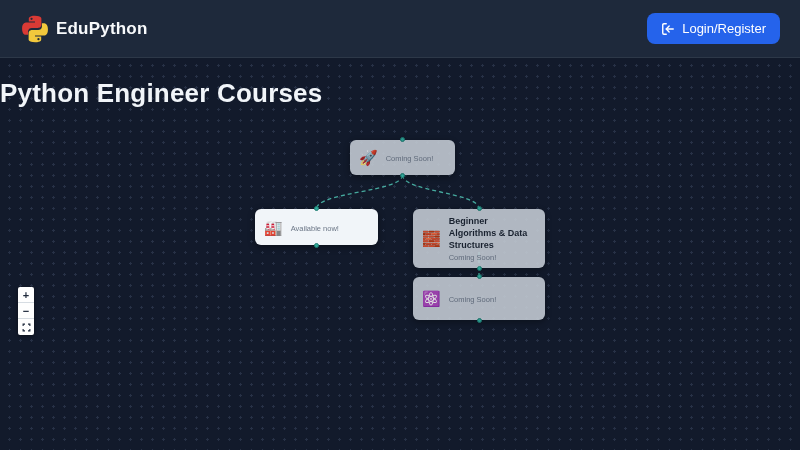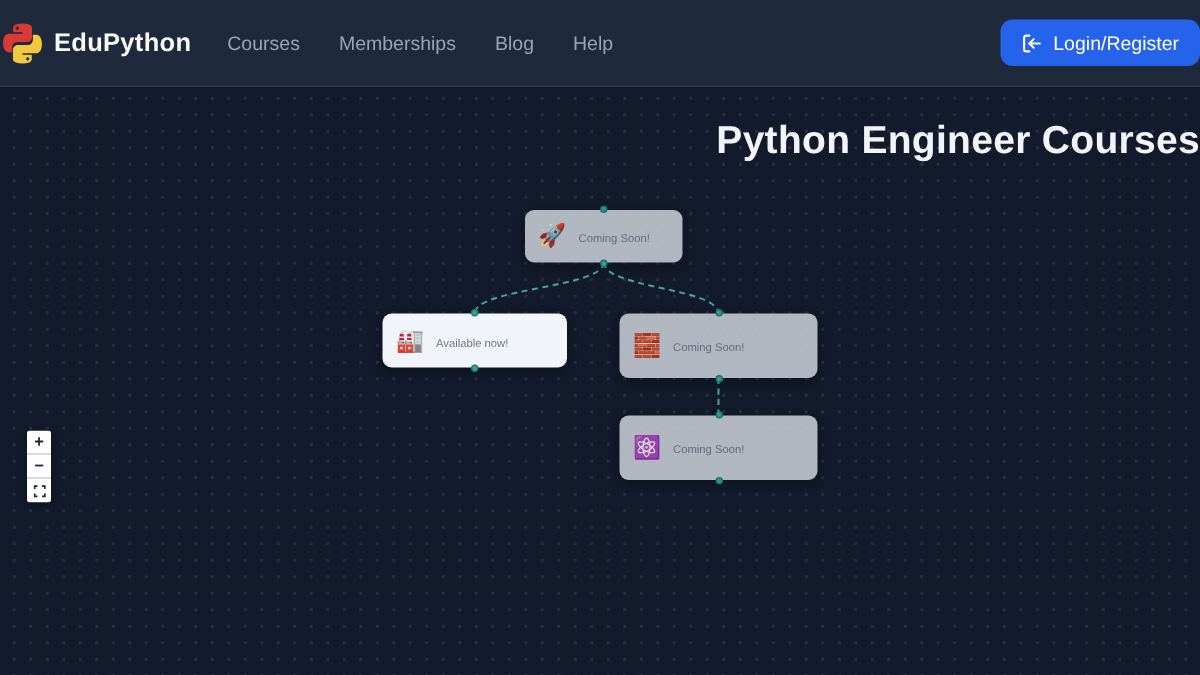--- a/index.html
+++ b/index.html
@@ -9,21 +9,21 @@
     background: #121a2b;
     position: relative;
   }
 
   
   .header {
     position: absolute; top: 0; left: 0; right: 0; height: 58px;
     background: #1e293b;
     border-bottom: 1px solid rgba(255,255,255,0.07);
     display: flex; align-items: center;
-    padding: 0 0;
+    padding: 0 20px;
     z-index: 20;
   }
   .brand { display: flex; align-items: center; gap: 6px; cursor: pointer; }
   .brand-logo { width: 30px; height: 30px; display: block; }
   .brand-name { color: #f8fafc; font-size: 17px; font-weight: 800; letter-spacing: 0.2px; }
   .nav { display: flex; align-items: center; gap: 26px; margin-left: 24px; }
   .nav-item { color: #9aa5b4; font-size: 13px; cursor: pointer; }
   .header-spacer { flex: 1; }
   .login-btn {
     display: flex; align-items: flex-end; gap: 7px;
@@ -37,21 +37,21 @@
   
   .canvas {
     position: absolute; top: 58px; left: 0; width: 800px; height: 392px;
     background-color: #121a2b;
     background-image: radial-gradient(circle, #273146 1px, transparent 1.2px);
     background-size: 11px 11px;
     background-position: 4px 2px;
   }
   .page-title {
     position: absolute; top: 20px; left: 0; width: 100%;
-    text-align: right;
+    text-align: left;
     color: #f1f5f9; font-size: 26px; font-weight: 800;
     letter-spacing: 0.2px;
     pointer-events: none;
   }
   .edges-svg { position: absolute; top: 0; left: 0; width: 800px; height: 392px; }
 
   
   .node {
     position: absolute;
     background: #f1f5f9;
@@ -97,26 +97,20 @@
 <body>
 
 <div class="header">
   <div class="brand">
     <svg class="brand-logo" viewBox="0 0 32 32">
       <path fill="#d93a35" d="M15.9 1.8c-6.9 0-6.5 3-6.5 3v3.2h6.6v1H6.8S2.2 8.5 2.2 15.5c0 7 4 6.7 4 6.7h2.4v-3.3s-.1-4 3.9-4h6.6s3.7.1 3.7-3.6V5s.6-3.2-6.9-3.2zm-3.6 2.1a1.2 1.2 0 1 1 0 2.4 1.2 1.2 0 0 1 0-2.4z"></path>
       <path fill="#f2c83c" d="M16.1 30.2c6.9 0 6.5-3 6.5-3V24h-6.6v-1h9.2s4.6.5 4.6-6.5c0-7-4-6.7-4-6.7h-2.4v3.3s.1 4-3.9 4h-6.6s-3.7-.1-3.7 3.6V27s-.6 3.2 6.9 3.2zm3.6-2.1a1.2 1.2 0 1 1 0-2.4 1.2 1.2 0 0 1 0 2.4z"></path>
     </svg>
     <span class="brand-name">EduPython</span>
   </div>
-  <div class="nav">
-      <span class="nav-item">Courses</span>
-      <span class="nav-item">Memberships</span>
-      <span class="nav-item">Blog</span>
-      <span class="nav-item">Help</span>
-    </div>
   <div class="header-spacer"></div>
   <button class="login-btn">
     <svg viewBox="0 0 24 24" fill="none" stroke="#ffffff" stroke-width="2.4" stroke-linecap="round" stroke-linejoin="round">
       <path d="M9 3H5a2 2 0 0 0-2 2v14a2 2 0 0 0 2 2h4"></path>
       <polyline points="14 7 9 12 14 17"></polyline>
       <line x1="9" y1="12" x2="21" y2="12"></line>
     </svg>
     <span>Login/Register</span>
   </button>
 </div>
@@ -142,20 +136,21 @@
     <span class="node-icon">🏭</span>
     <span class="node-text">
       <div class="node-subtitle">Available now!</div>
     </span>
     <span class="handle bottom"></span>
   </div>
       <div class="node coming-soon" style="left: 413px; top: 151px; width: 132px; min-height: 43px;">
     <span class="handle top"></span>
     <span class="node-icon">🧱</span>
     <span class="node-text">
+      <div class="node-title">Beginner Algorithms &amp; Data Structures</div>
       <div class="node-subtitle">Coming Soon!</div>
     </span>
     <span class="handle bottom"></span>
   </div>
       <div class="node coming-soon" style="left: 413px; top: 219px; width: 132px; min-height: 43px;">
     <span class="handle top"></span>
     <span class="node-icon">⚛️</span>
     <span class="node-text">
       <div class="node-subtitle">Coming Soon!</div>
     </span>

